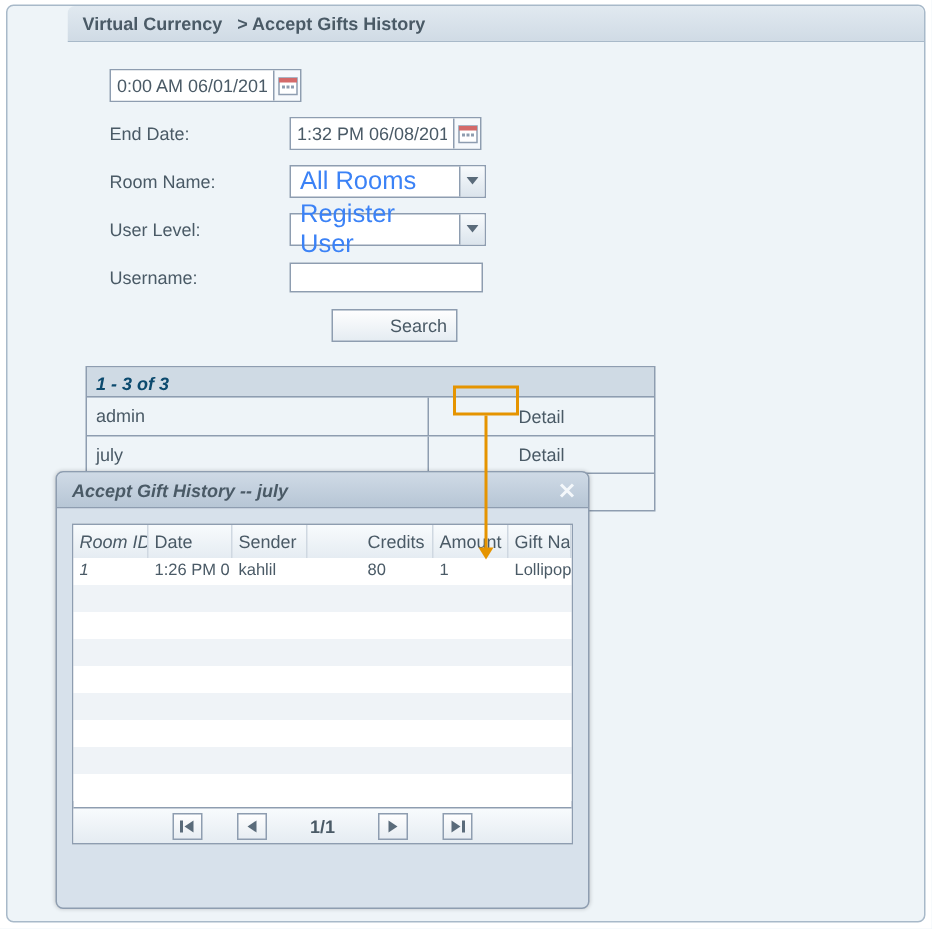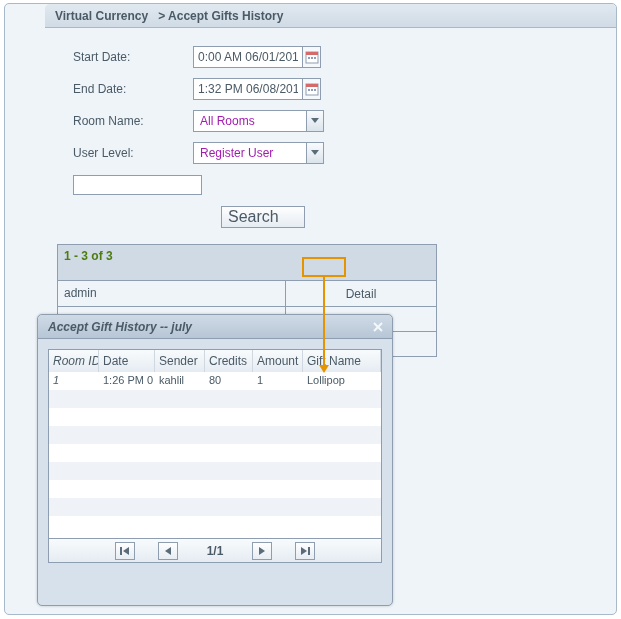--- a/index.html
+++ b/index.html
@@ -62,56 +62,57 @@
   }
   .cal-svg { width:14px; height:14px; }
   .select-wrap {
     display:flex; align-items:center;
     border:1px solid #8e9db0;
     height:22px; width:131px;
     background:#fff;
   }
   .select-text {
     flex:1; padding:0 6px;
-    font-size:12px; color:#a21caf;
+    font-size:17px; color:#3b82f6;
   }
   .select-btn {
     width:17px; height:20px;
     border-left:1px solid #8e9db0;
     background: linear-gradient(#f8fbfd,#dbe4ec);
     display:flex; align-items:center; justify-content:center;
     cursor:pointer;
   }
   .text-input {
     width:129px; height:20px;
     border:1px solid #8e9db0;
     padding:0 4px; font-size:12px; color:#4a5a66;
   }
   .search-row { padding-left:148px; margin-top:4px; }
   .btn {
     height:22px; min-width:84px;
     border:1px solid #8e9db0;
     background: linear-gradient(#fefefe,#e5ecf2);
     color:#4a5a66;
-    font-size:16px;
-    cursor:pointer;
-    text-align:left;
+    font-size:12px;
+    cursor:pointer;
+    text-align:right;
   }
   .results {
     margin: 6px 0 0 12px;
     width: 380px;
     border:1px solid #8e9db0;
   }
   .results-header {
-    height:36px; line-height:22px;
+    height:20px; line-height:22px;
     padding-left:6px;
     background:#cfdae4;
     border-bottom:1px solid #8e9db0;
     font-weight:bold;
-    color:#4d7c0f;
+    color:#0c4a6e;
+    font-style:italic;
   }
   .results-row {
     display:flex; height:25px;
     border-top:1px solid #8e9db0;
   }
   .results-row:first-of-type{ border-top:none; }
   .rname {
     width:228px; padding:5px 6px;
     border-right:1px solid #8e9db0;
     color:#4a5a66;
@@ -184,21 +185,21 @@
     color:#4a5a66;
   }
   .grid-head > div {
     border-right:1px solid #cfd8e1;
     padding:4px 4px;
     overflow:hidden; white-space:nowrap;
   }
   .c-room{width:50px;font-style:italic;}
   .c-date{width:56px;}
   .c-sender{width:50px;}
-  .c-credits{width:48px;}
+  .c-credits{width:48px;margin-left:36px;}
   .c-amount{width:50px;}
   .c-gift{flex:1;}
   .grid-body { height: 166px; }
   .grid-row {
     display:flex; height:18px;
     font-size:11px;
     color:#4a5a66;
   }
   .grid-row > div {
     padding:2px 4px;
@@ -237,21 +238,20 @@
   <div class="main-header">
     <span>Virtual Currency</span>
     &nbsp;
     <span>&gt;</span>
     <span>Accept Gifts History</span>
   </div>
 
   <div class="form-area">
 
     <div class="form-row">
-      <div class="form-label">Start Date:</div>
       <div class="date-input-wrap">
         <input class="date-input" value="0:00 AM 06/01/2011" style="">
         <div class="cal-icon">
           <svg class="cal-svg" viewBox="0 0 14 14">
               <rect x="1" y="2" width="12" height="11" fill="#fff" stroke="#8e9db0"></rect>
               <rect x="1" y="2" width="12" height="3" fill="#d46a6a"></rect>
               <rect x="3" y="7" width="2" height="2" fill="#8e9db0"></rect>
               <rect x="6" y="7" width="2" height="2" fill="#8e9db0"></rect>
               <rect x="9" y="7" width="2" height="2" fill="#8e9db0"></rect>
             </svg>
@@ -293,20 +293,21 @@
         <div class="select-text">Register User</div>
         <div class="select-btn">
           <svg width="8" height="6" viewBox="0 0 8 6">
               <polygon points="0,0 8,0 4,5" fill="#5a6b7a"></polygon>
             </svg>
         </div>
       </div>
     </div>
 
     <div class="form-row">
+      <div class="form-label">Username:</div>
       <input class="text-input" value="" style="">
     </div>
 
     <div class="search-row">
       <button class="btn">Search</button>
     </div>
   </div>
 
   <div class="results">
     <div class="results-header">1 - 3 of 3</div>

